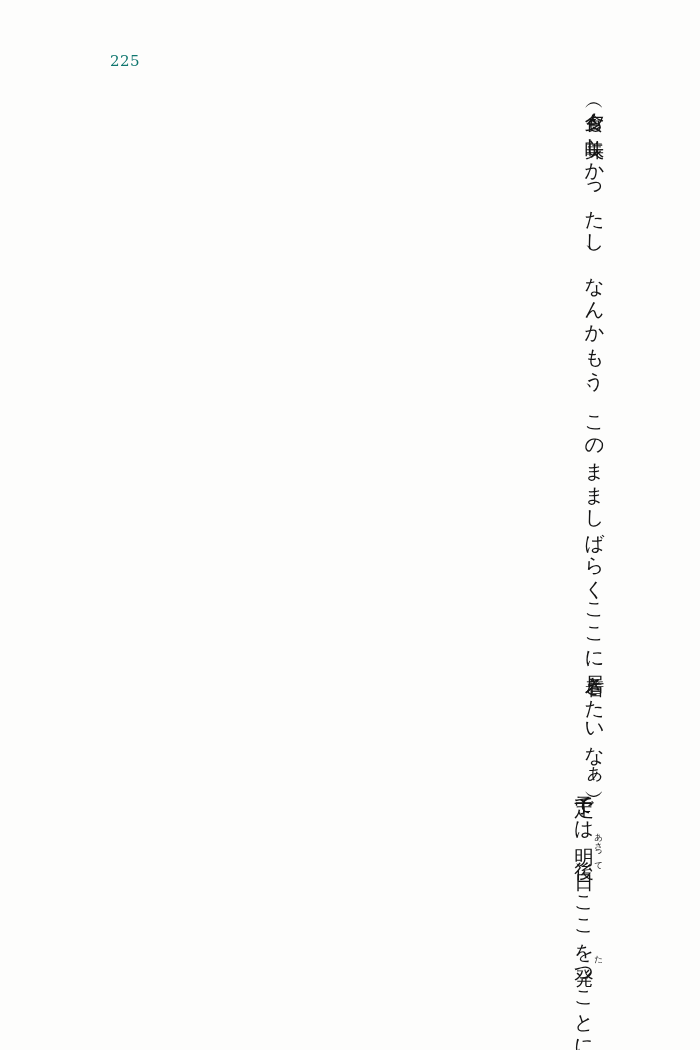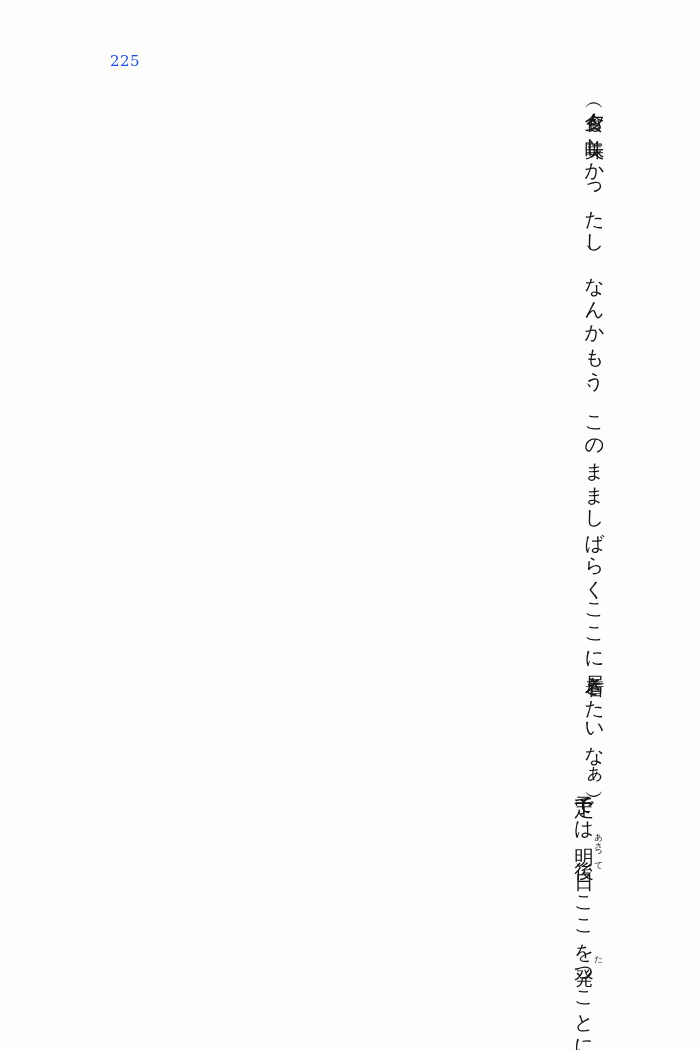--- a/index.html
+++ b/index.html
@@ -22,21 +22,21 @@
     background: #fdfdfc;
   }
 
   
   #page-number {
     position: absolute;
     top: 52px;
     left: 110px;
     font-size: 15px;
     letter-spacing: 0.5px;
-    color: #1d4ed8;
+    color: #0f766e;
     font-family: "DejaVu Serif", "Liberation Serif", serif;
   }
 
   
   #text-block {
     position: absolute;
     top: 96px;
     right: 96px;
     height: 880px;
     width: 530px;

